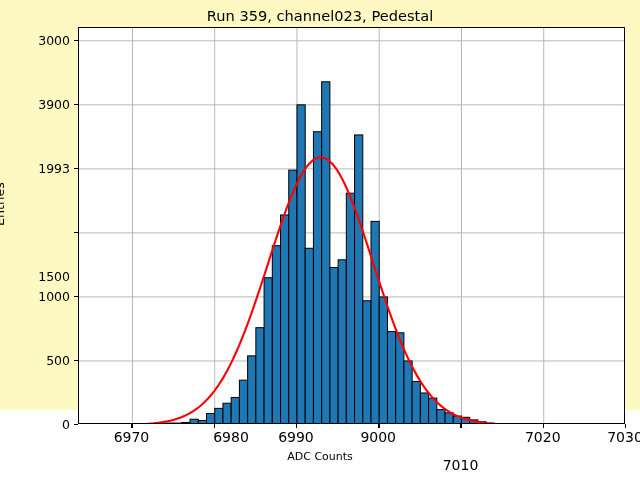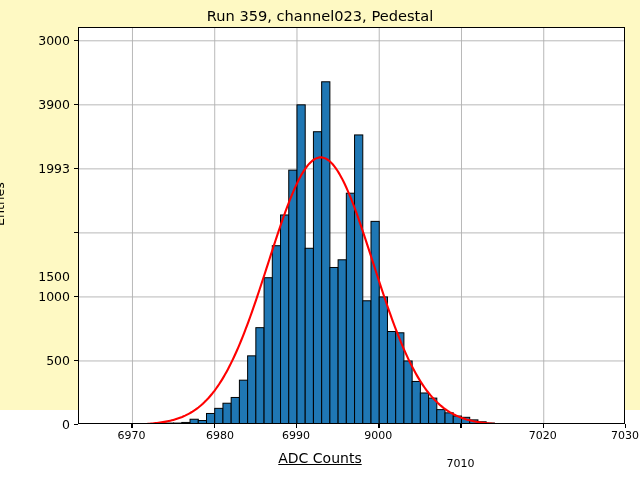--- a/index.html
+++ b/index.html
@@ -52,21 +52,21 @@
     text-align: right;
     font-size: 12.5px;
     color: #000000;
     transform: translateY(-50%);
     width: 60px;
   }
   .xtick-label {
     position: absolute;
     top: 429px;
     text-align: center;
-    font-size: 11px;
+    font-size: 14px;
     color: #000000;
     transform: translateX(-50%);
     width: 60px;
   }
   .ytick-mark {
     position: absolute;
     width: 4px;
     height: 1.3px;
     background: #000000;
     left: 74px;
@@ -87,23 +87,22 @@
     transform: rotate(-90deg);
     transform-origin: left top;
     white-space: nowrap;
   }
   #xlabel {
     position: absolute;
     left: 0;
     top: 450px;
     width: 640px;
     text-align: center;
-    font-size: 14px;
-    color: #000000;
-    text-decoration: underline;
+    font-size: 11px;
+    color: #000000;
   }
   #legend {
     position: absolute;
     left: 349px;
     top: 37px;
     width: 256px;
     border: 1px solid #cccccc;
     border-radius: 2px;
     background: #ffffff;
     padding: 5px 8px 6px 8px;
@@ -165,21 +164,21 @@
       <div class="ytick-label" style="top: 231.903px; left: 8px; width: 62px; margin-top: 44px;">1500</div>
       <div class="ytick-mark" style="top: 231.903px;"></div>
       <div class="ytick-label" style="top: 167.871px; left: 8px; width: 62px;">1993</div>
       <div class="ytick-mark" style="top: 167.871px;"></div>
       <div class="ytick-label" style="top: 103.839px; left: 8px; width: 62px;">3900</div>
       <div class="ytick-mark" style="top: 103.839px;"></div>
       <div class="ytick-label" style="top: 39.8065px; left: 8px; width: 62px;">3000</div>
       <div class="ytick-mark" style="top: 39.8065px;"></div>
       <div class="xtick-label" style="left: 131.466px;">6970</div>
       <div class="xtick-mark" style="left: 131.466px;"></div>
-      <div class="xtick-label" style="left: 220px;">6980</div>
+      <div class="xtick-label" style="left: 231px;">6980</div>
       <div class="xtick-mark" style="left: 213.722px;"></div>
       <div class="xtick-label" style="left: 295.977px;">6990</div>
       <div class="xtick-mark" style="left: 295.977px;"></div>
       <div class="xtick-label" style="left: 378.233px;">9000</div>
       <div class="xtick-mark" style="left: 378.233px;"></div>
       <div class="xtick-label" style="left: 460.489px; margin-top: 28px;">7010</div>
       <div class="xtick-mark" style="left: 460.489px;"></div>
       <div class="xtick-label" style="left: 542.744px;">7020</div>
       <div class="xtick-mark" style="left: 542.744px;"></div>
       <div class="xtick-label" style="left: 625px;">7030</div>

